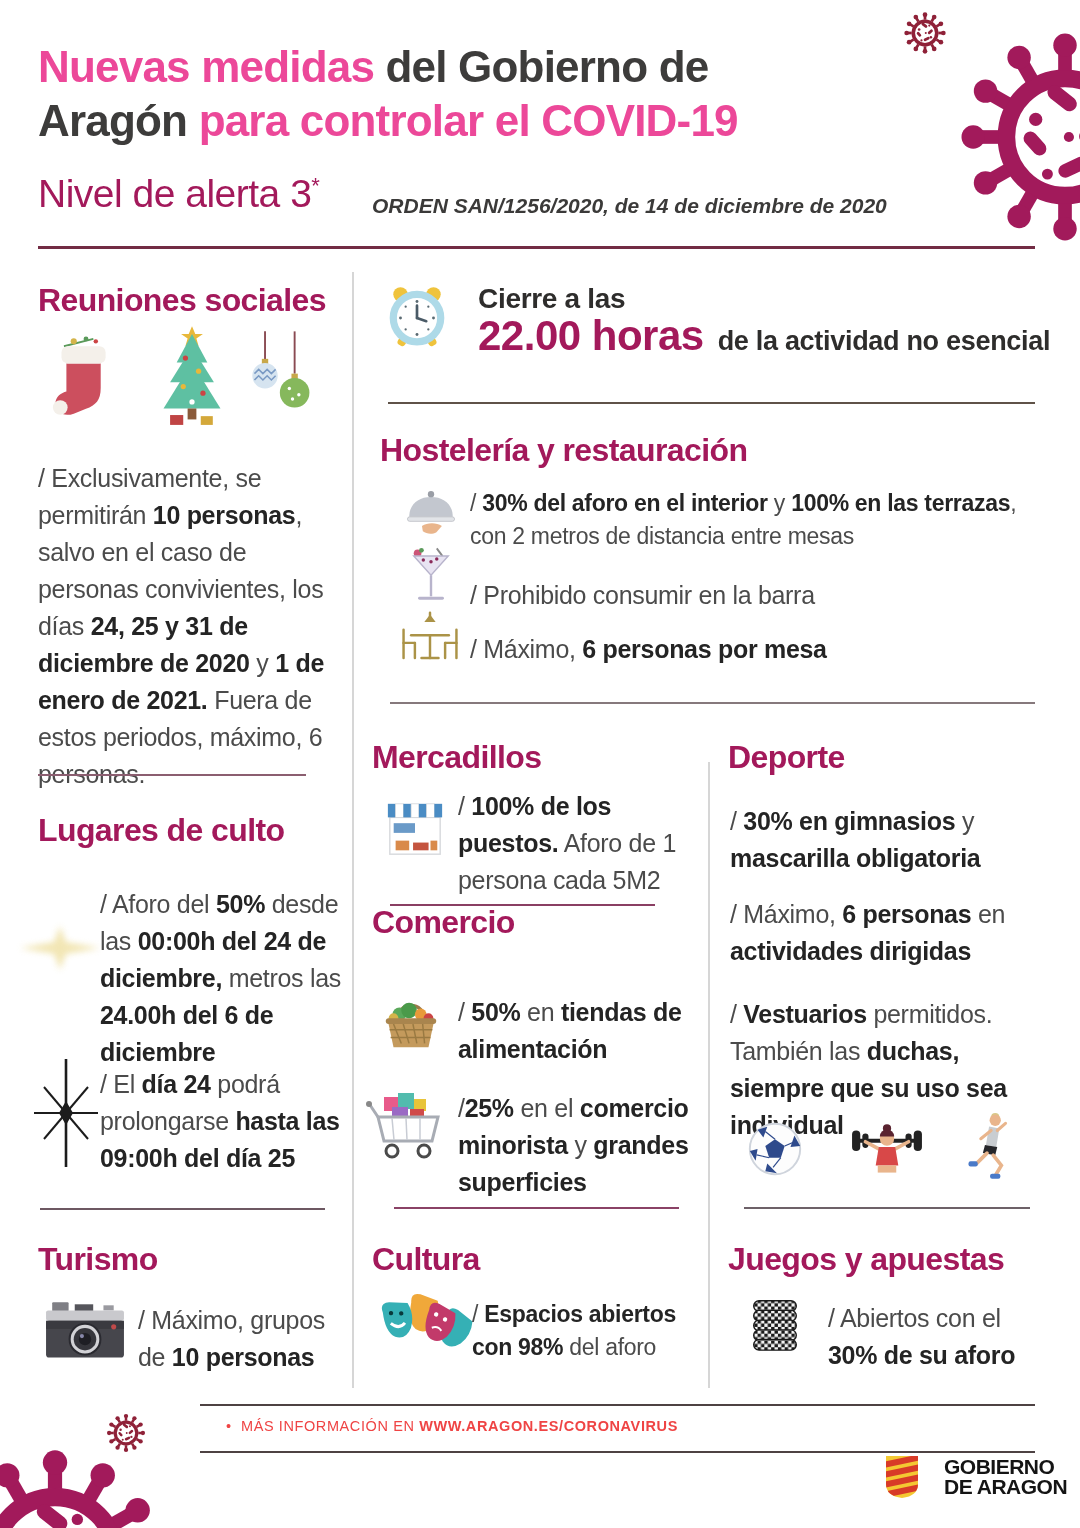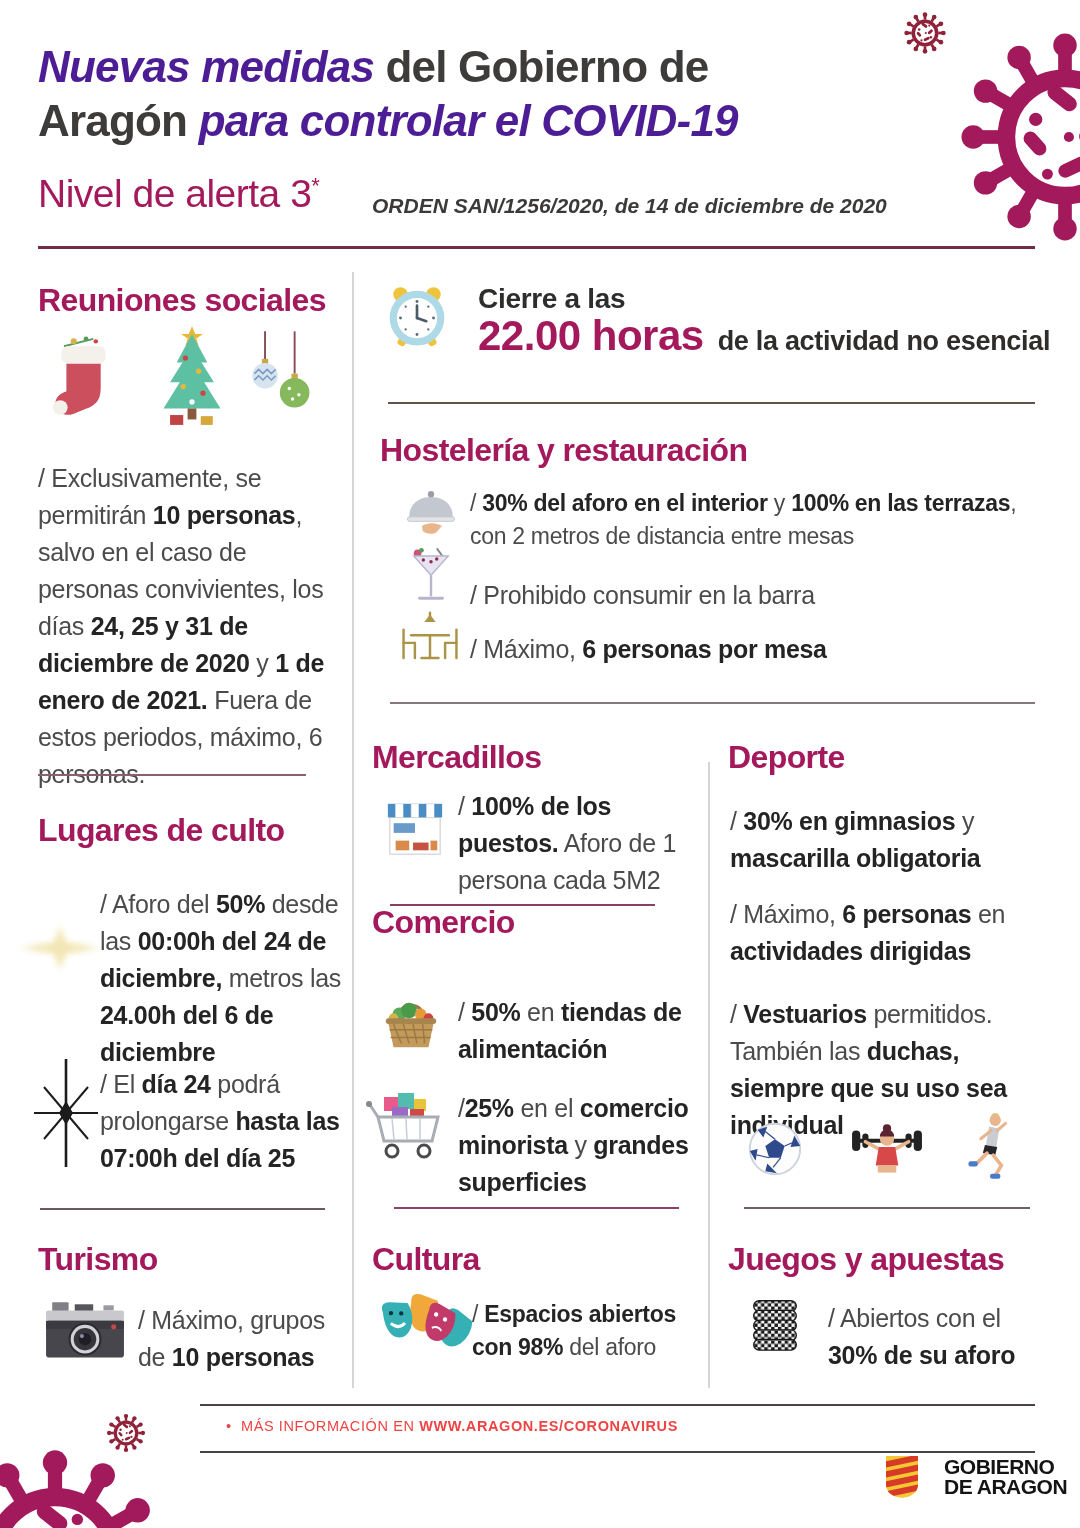--- a/index.html
+++ b/index.html
@@ -1,21 +1,21 @@
 <!DOCTYPE html>
 <html><head>
 <meta charset="utf-8">
 <style>
   html,body{margin:0;padding:0;background:#ffffff;}
   .page{position:relative;width:1080px;height:1528px;background:#fff;overflow:hidden;
         font-family:"Liberation Sans","DejaVu Sans",sans-serif;color:#4b4b4b;}
   .abs{position:absolute;}
   
   .title{font-size:44px;line-height:54px;font-weight:600;color:#3d3c3b;letter-spacing:-0.8px;}
-  .title .accent{color:#4c1d95;font-weight:800;font-style:italic;}
+  .title .accent{color:#ec4899;font-weight:800;}
   .alert{font-size:39px;font-weight:400;color:#a3195b;letter-spacing:-0.5px;}
   .alert sup{font-size:22px;}
   .order{font-size:21px;font-style:italic;font-weight:600;color:#3b3a39;}
   .sec-title{font-size:32px;font-weight:700;color:#a3195b;letter-spacing:-0.6px;}
   .body-text{font-size:25px;line-height:37px;letter-spacing:-0.3px;color:#4b4b4b;}
   .body-text .bold{font-weight:700;color:#242424;}
   .small-text{font-size:23px;line-height:33px;}
   .closure-intro{font-size:28px;font-weight:700;color:#2e2d2c;letter-spacing:-0.3px;}
   .closure-time{font-size:42px;font-weight:800;color:#a3195b;letter-spacing:-0.5px;}
   .closure-detail{font-size:27px;font-weight:700;color:#2e2d2c;margin-left:14px;letter-spacing:-0.3px;}
@@ -161,21 +161,21 @@
   </svg>
   <div class="abs body-text" style="left:100px;top:886px;width:252px;"><span>/ Aforo del </span><span class="bold">50%</span><span>  desde las </span><span class="bold">00:00h del 24 de diciembre,</span><span> metros las </span><span class="bold">24.00h del 6 de diciembre</span></div>
 
   <svg class="abs" style="left:28px;top:1058px;" width="76" height="112" viewBox="0 0 76 110">
     <line x1="38" y1="0" x2="38" y2="108" stroke="#1c1c1c" stroke-width="2.6"></line>
     <line x1="6" y1="54" x2="70" y2="54" stroke="#1c1c1c" stroke-width="2"></line>
     <line x1="16" y1="28" x2="60" y2="80" stroke="#1c1c1c" stroke-width="2"></line>
     <line x1="60" y1="28" x2="16" y2="80" stroke="#1c1c1c" stroke-width="2"></line>
     <polygon points="38,42 45,54 38,66 31,54" fill="#1c1c1c"></polygon>
   </svg>
-  <div class="abs body-text" style="left:100px;top:1066px;width:252px;"><span>/ El </span><span class="bold">día 24</span><span> podrá prolongarse </span><span class="bold">hasta las 07:00h del día 25</span></div>
+  <div class="abs body-text" style="left:100px;top:1066px;width:252px;"><span>/ El </span><span class="bold">día 24</span><span> podrá prolongarse </span><span class="bold">hasta las 09:00h del día 25</span></div>
 
   <div class="hr" style="left:40px;top:1208px;width:285px;background:#6d5862;"></div>
 
   <div class="abs sec-title" style="left:38px;top:1241px;">Turismo</div>
 
   <svg class="abs" style="left:44px;top:1296px;" width="82" height="74" viewBox="0 0 80 72">
     <rect x="8" y="6" width="16" height="9" rx="1" fill="#7f7f85"></rect>
     <rect x="30" y="8" width="18" height="7" fill="#55555b"></rect>
     <rect x="58" y="9" width="10" height="5" fill="#9a9aa0"></rect>
     <rect x="2" y="14" width="76" height="10" rx="2" fill="#c9c9cd"></rect>

